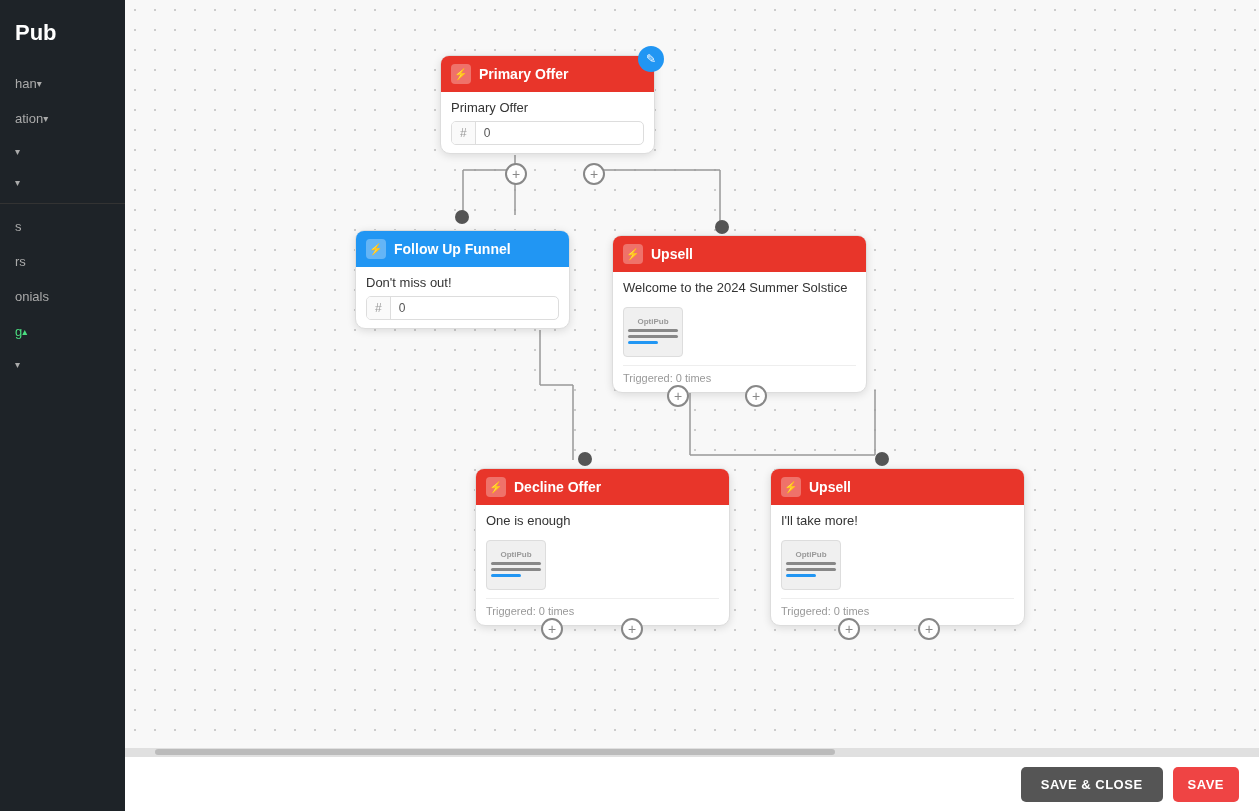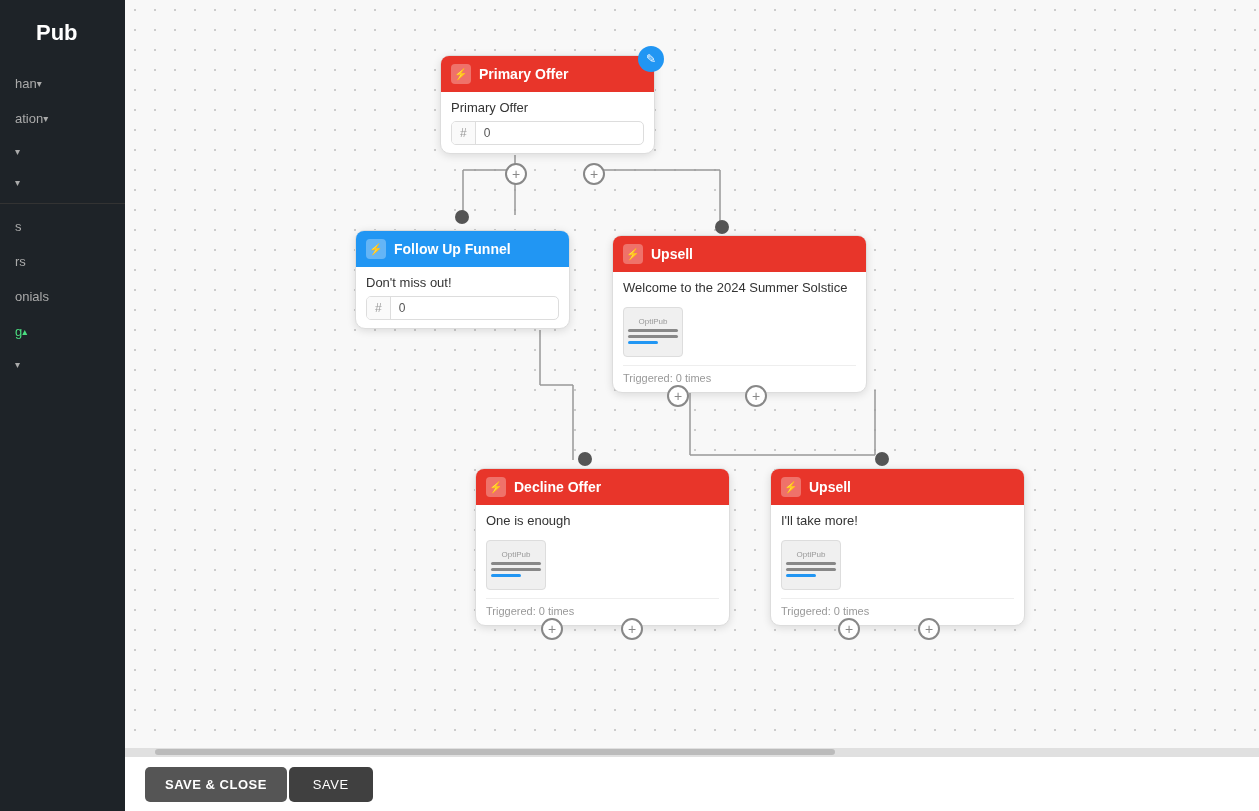--- a/index.html
+++ b/index.html
@@ -13,21 +13,20 @@
       flex-shrink: 0;
       display: flex;
       flex-direction: column;
       padding-top: 10px;
     }
     .sidebar-logo {
       font-size: 22px;
       font-weight: bold;
       color: #fff;
       padding: 10px 15px 20px;
-      margin-left: 21px;
     }
     .sidebar-item {
       display: flex;
       align-items: center;
       justify-content: flex-start;
       padding: 10px 15px;
       font-size: 13px;
       color: #aaa;
       cursor: pointer;
     }
@@ -141,21 +140,21 @@
       background: #888;
       border-radius: 2px;
       margin-bottom: 3px;
     }
     .thumb-line.short { width: 60%; background: #2196F3; }
     .thumb-label {
       font-size: 8px;
       color: #999;
       text-align: center;
       margin-bottom: 3px;
-      font-weight: normal;
+      font-weight: bold;
     }
     .node-triggered {
       font-size: 11px;
       color: #999;
       margin-top: 8px;
       border-top: 1px solid #eee;
       padding-top: 6px;
     }
 
     
@@ -195,43 +194,44 @@
       border: none;
     }
 
     
     .bottom-bar {
       height: 55px;
       background: #fff;
       border-top: 1px solid #e0e0e0;
       display: flex;
       align-items: center;
+      justify-content: flex-end;
       padding: 0 20px;
-      gap: 2px;
+      gap: 10px;
       flex-shrink: 0;
     }
     .btn-save-close {
       background: #555;
       color: #fff;
       border: none;
       padding: 10px 20px;
       border-radius: 5px;
       font-size: 13px;
       font-weight: 600;
       cursor: pointer;
       letter-spacing: 0.5px;
     }
     .btn-save {
-      background: #404040;
+      background: #ef4444;
       color: #fff;
       border: none;
-      padding: 10px 24px;
+      padding: 10px 15px;
       border-radius: 5px;
       font-size: 13px;
-      font-weight: 400;
+      font-weight: 700;
       cursor: pointer;
       letter-spacing: 0.5px;
     }
 
     
     .canvas-scrollbar {
       height: 8px;
       background: #e0e0e0;
       position: relative;
       flex-shrink: 0;

